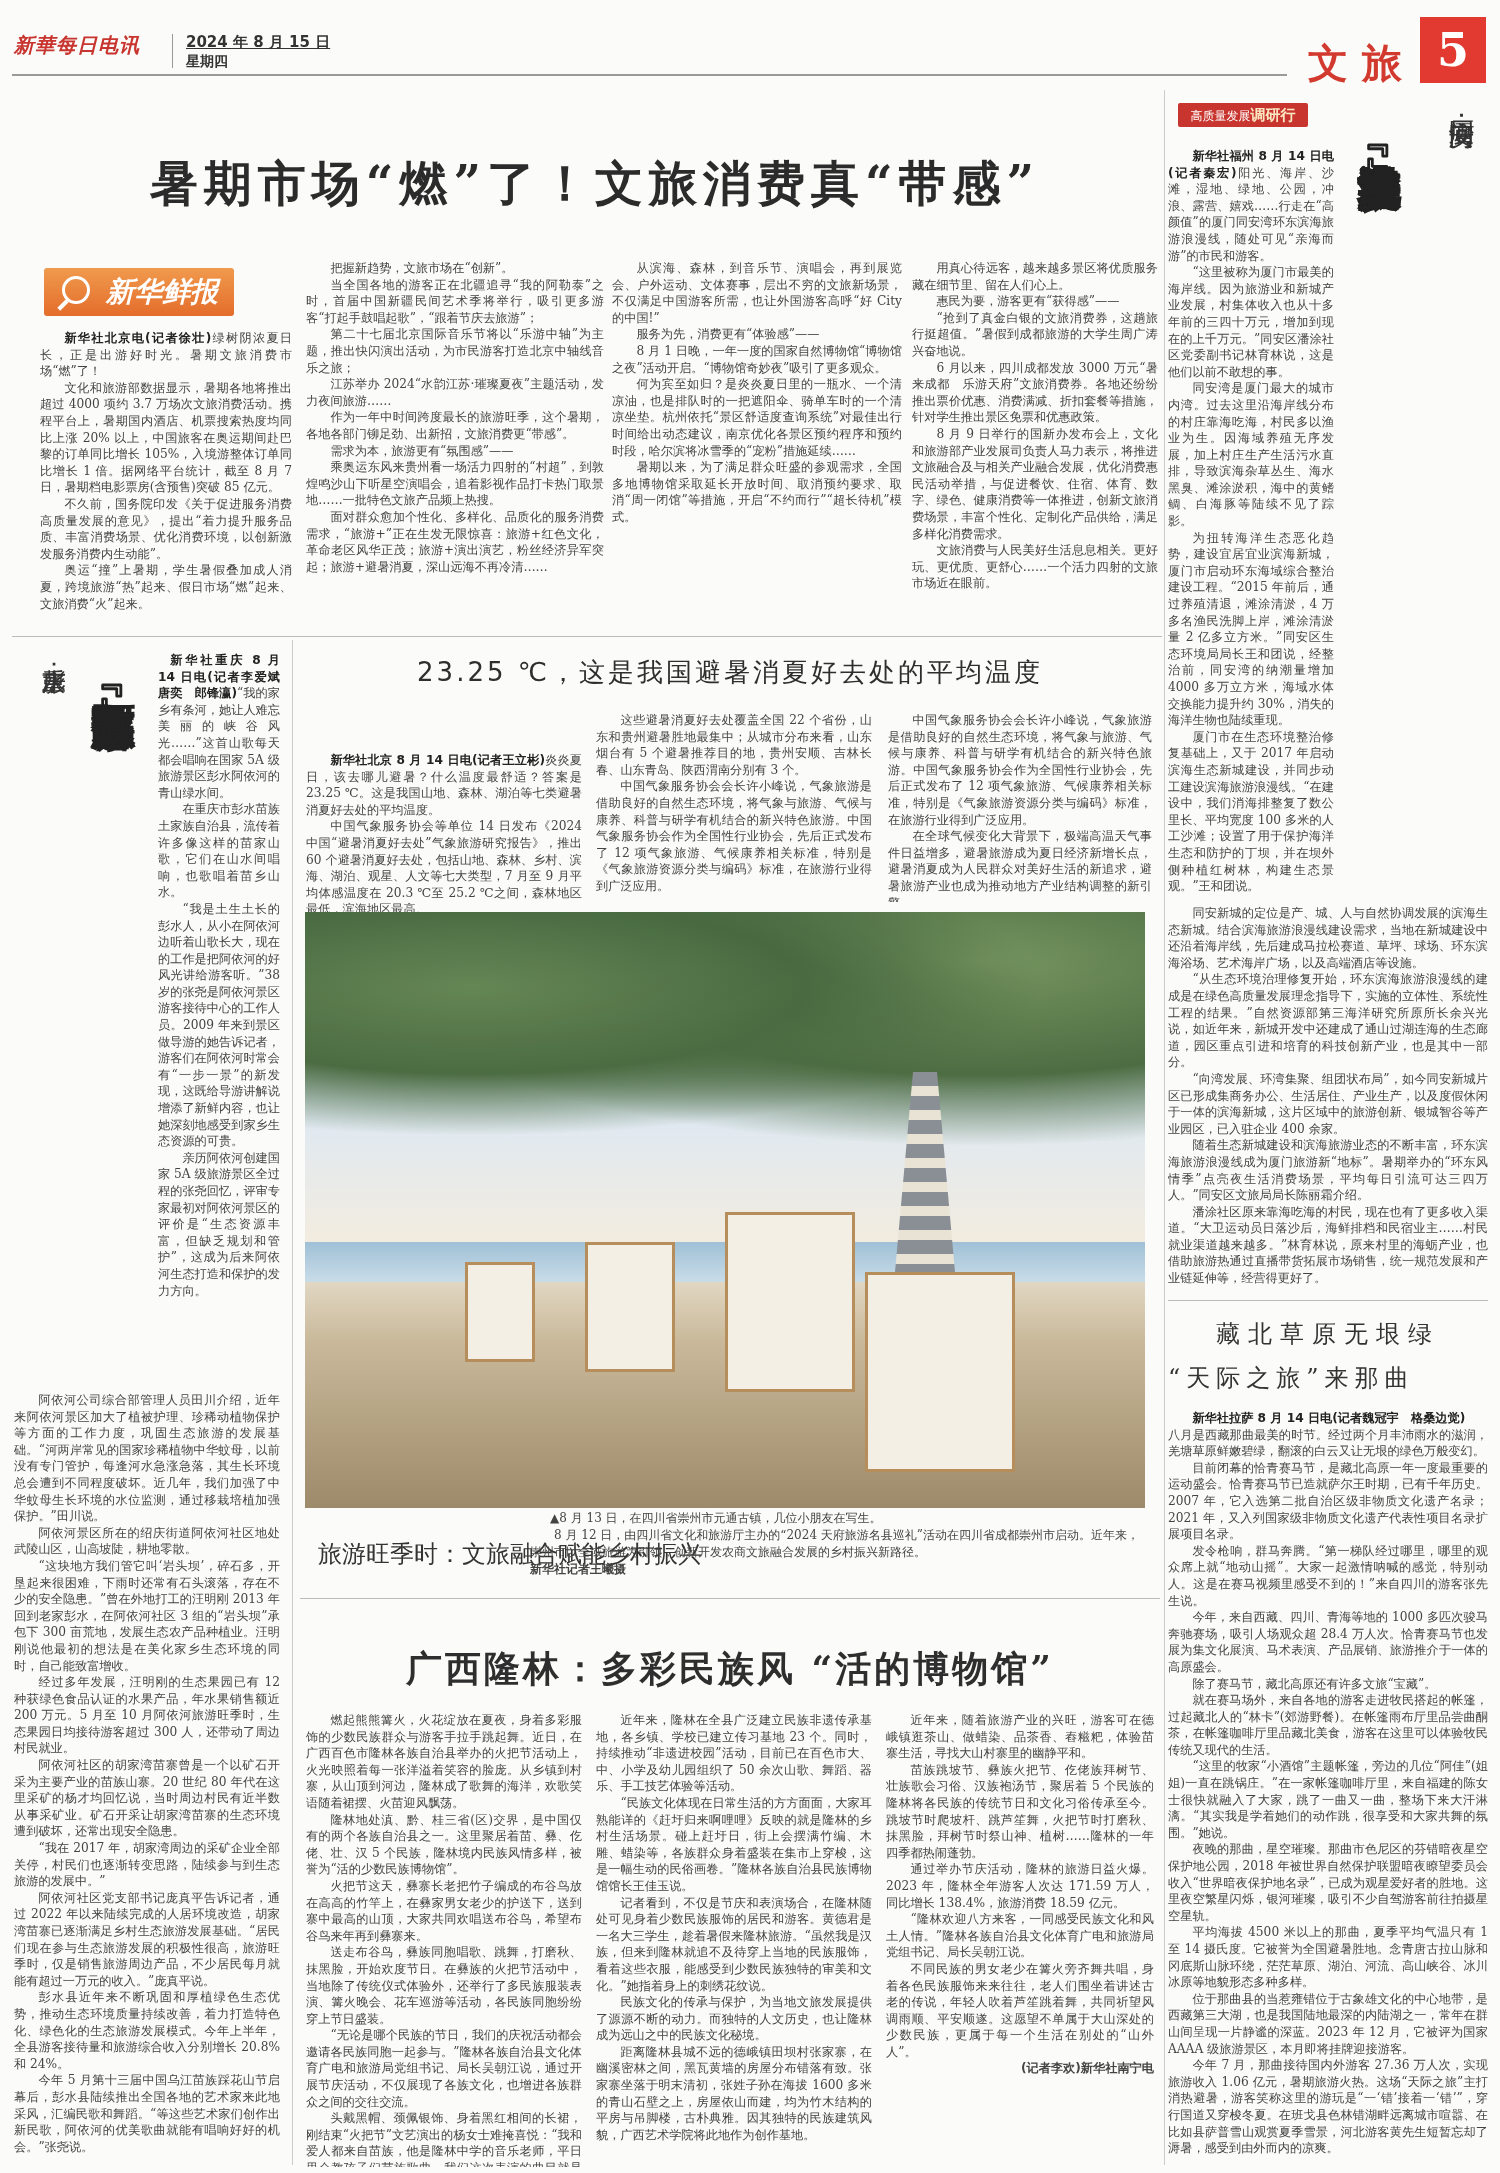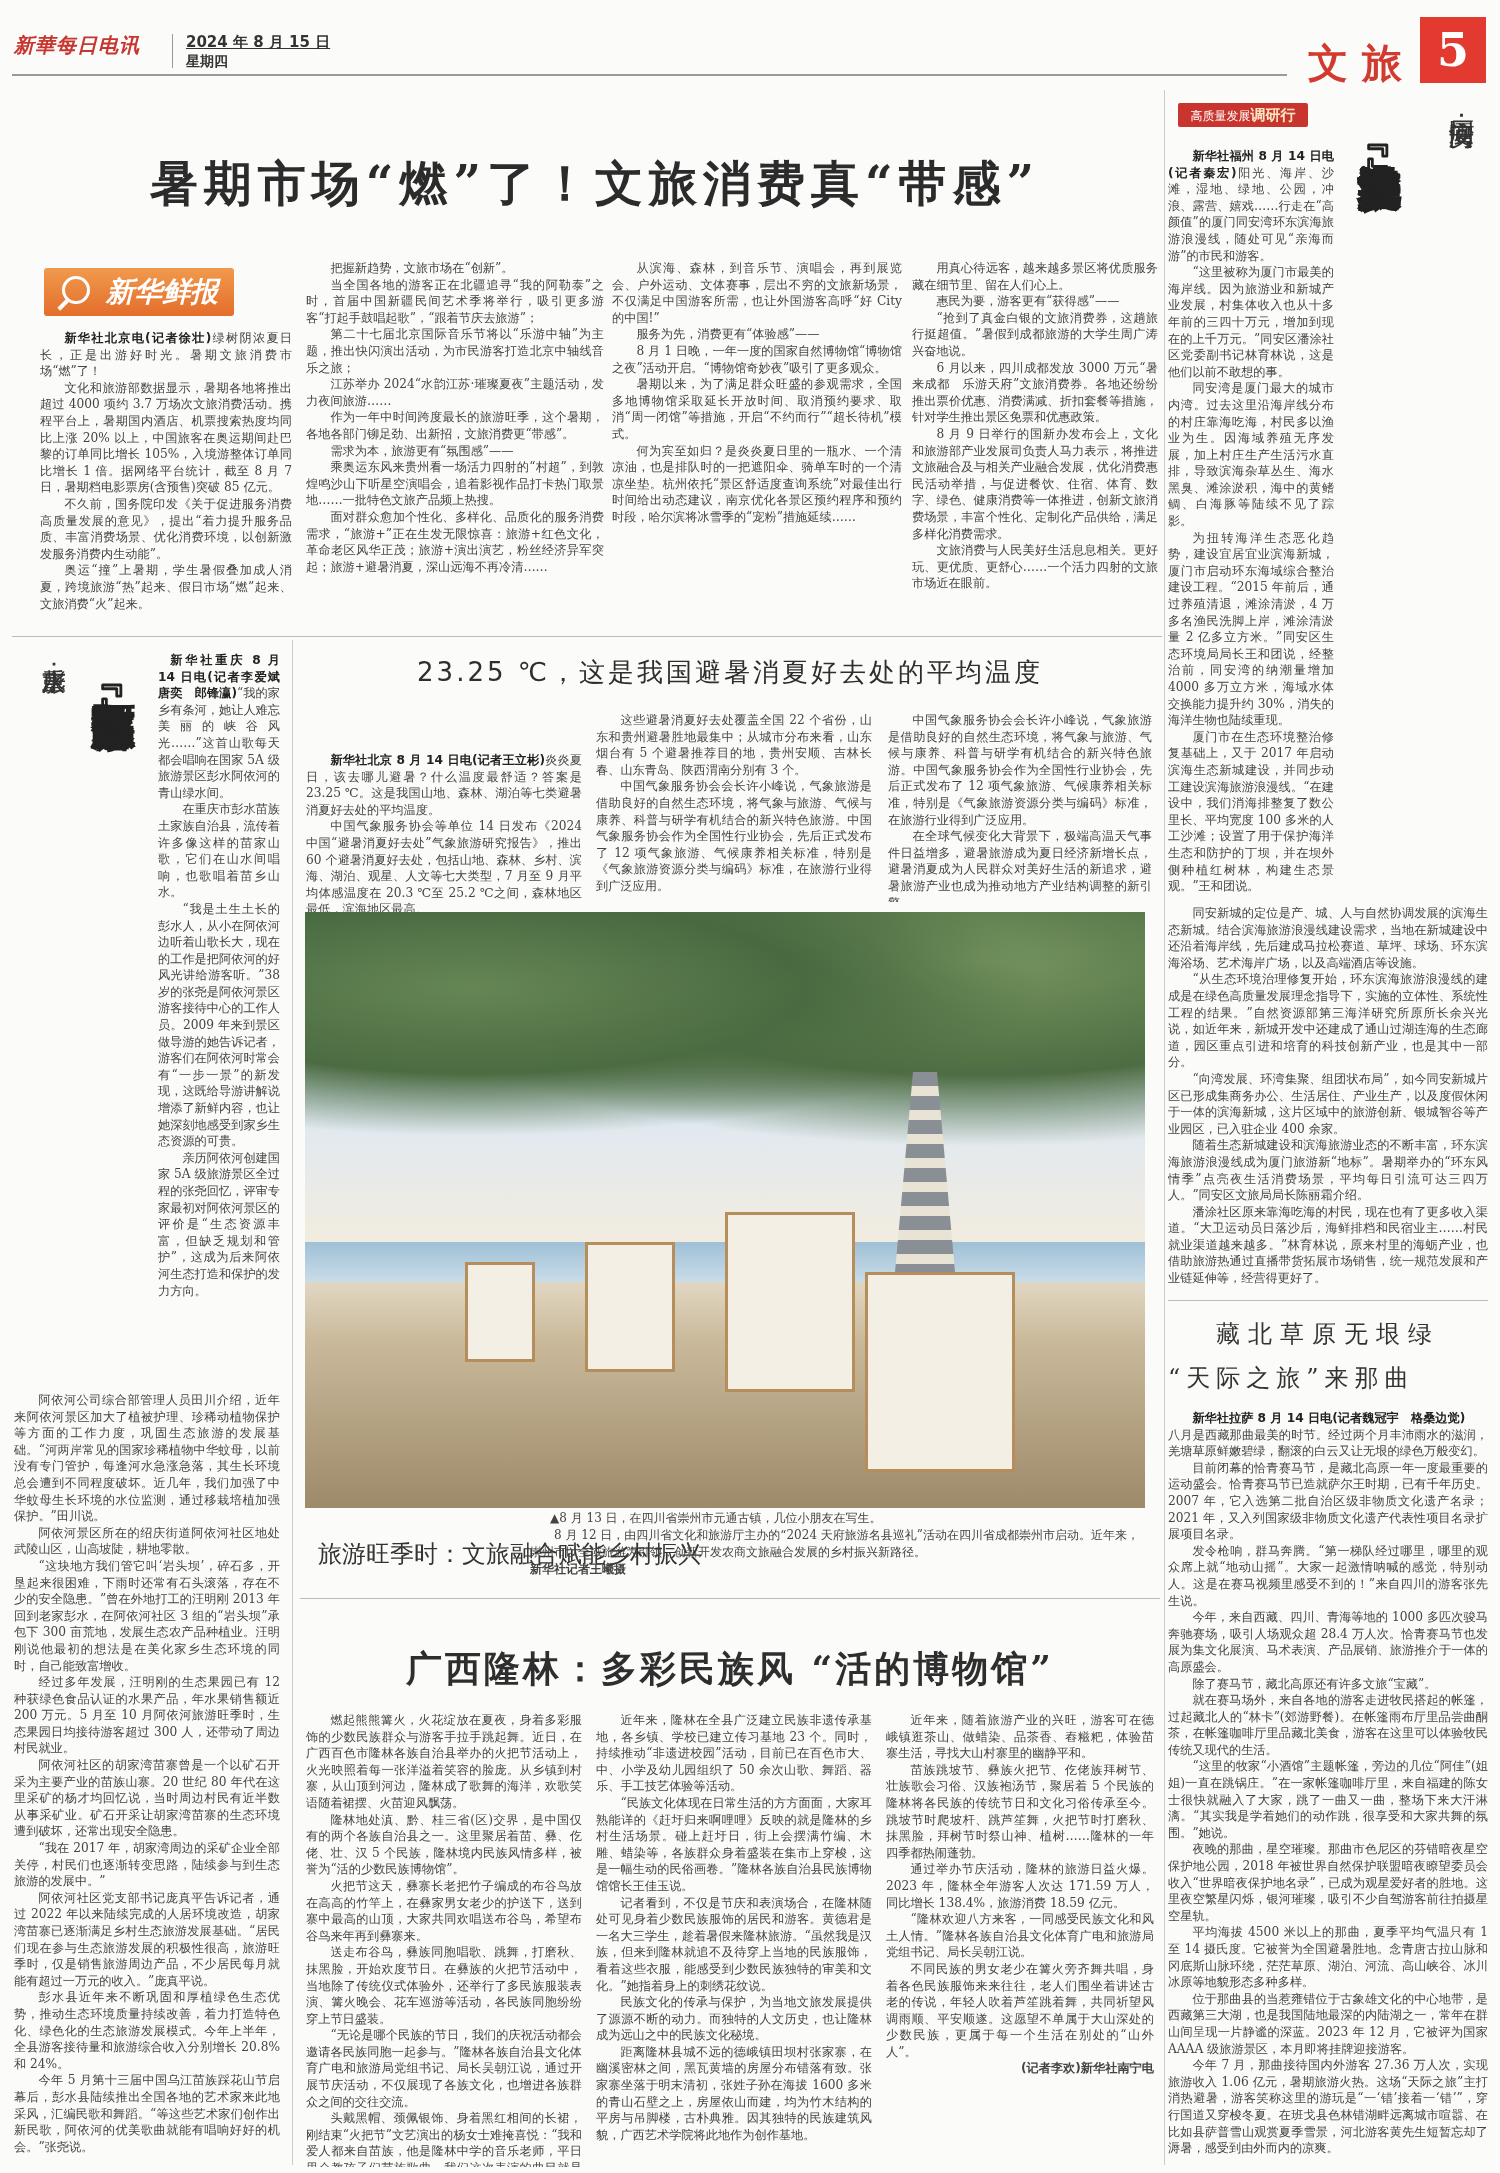--- a/index.html
+++ b/index.html
@@ -72,22 +72,22 @@
   <p>江苏举办 2024“水韵江苏·璀璨夏夜”主题活动，发力夜间旅游……</p>
   <p>作为一年中时间跨度最长的旅游旺季，这个暑期，各地各部门铆足劲、出新招，文旅消费更“带感”。</p>
   <p>需求为本，旅游更有“氛围感”——</p>
   <p>乘奥运东风来贵州看一场活力四射的“村超”，到敦煌鸣沙山下听星空演唱会，追着影视作品打卡热门取景地……一批特色文旅产品频上热搜。</p>
   <p>面对群众愈加个性化、多样化、品质化的服务消费需求，“旅游+”正在生发无限惊喜：旅游+红色文化，革命老区风华正茂；旅游+演出演艺，粉丝经济异军突起；旅游+避暑消夏，深山远海不再冷清……</p>
 </div>
 <div class="abs col-text" style="left:612px; top:260px; width:290px; height:370px; overflow:hidden;">
   <p>从滨海、森林，到音乐节、演唱会，再到展览会、户外运动、文体赛事，层出不穷的文旅新场景，不仅满足中国游客所需，也让外国游客高呼“好 City 的中国!”</p>
   <p>服务为先，消费更有“体验感”——</p>
   <p>8 月 1 日晚，一年一度的国家自然博物馆“博物馆之夜”活动开启。“博物馆奇妙夜”吸引了更多观众。</p>
+  <p>何为宾至如归？是炎炎夏日里的一瓶水、一个清凉油，也是排队时的一把遮阳伞、骑单车时的一个清凉坐垫。杭州依托“景区舒适度查询系统”对最佳出行时间给出动态建议，南京优化各景区预约程序和预约时段，哈尔滨将冰雪季的“宠粉”措施延续……</p>
   <p>暑期以来，为了满足群众旺盛的参观需求，全国多地博物馆采取延长开放时间、取消预约要求、取消“周一闭馆”等措施，开启“不约而行”“超长待机”模式。</p>
-  <p>何为宾至如归？是炎炎夏日里的一瓶水、一个清凉油，也是排队时的一把遮阳伞、骑单车时的一个清凉坐垫。杭州依托“景区舒适度查询系统”对最佳出行时间给出动态建议，南京优化各景区预约程序和预约时段，哈尔滨将冰雪季的“宠粉”措施延续……</p>
 </div>
 <div class="abs col-text" style="left:912px; top:260px; width:246px; height:370px; overflow:hidden;">
   <p>用真心待远客，越来越多景区将优质服务藏在细节里、留在人们心上。</p>
   <p>惠民为要，游客更有“获得感”——</p>
   <p>“抢到了真金白银的文旅消费券，这趟旅行挺超值。”暑假到成都旅游的大学生周广涛兴奋地说。</p>
   <p>6 月以来，四川成都发放 3000 万元“暑来成都　乐游天府”文旅消费券。各地还纷纷推出票价优惠、消费满减、折扣套餐等措施，针对学生推出景区免票和优惠政策。</p>
   <p>8 月 9 日举行的国新办发布会上，文化和旅游部产业发展司负责人马力表示，将推进文旅融合及与相关产业融合发展，优化消费惠民活动举措，与促进餐饮、住宿、体育、数字、绿色、健康消费等一体推进，创新文旅消费场景，丰富个性化、定制化产品供给，满足多样化消费需求。</p>
   <p>文旅消费与人民美好生活息息相关。更好玩、更优质、更舒心……一个活力四射的文旅市场近在眼前。</p>
 </div>
 

